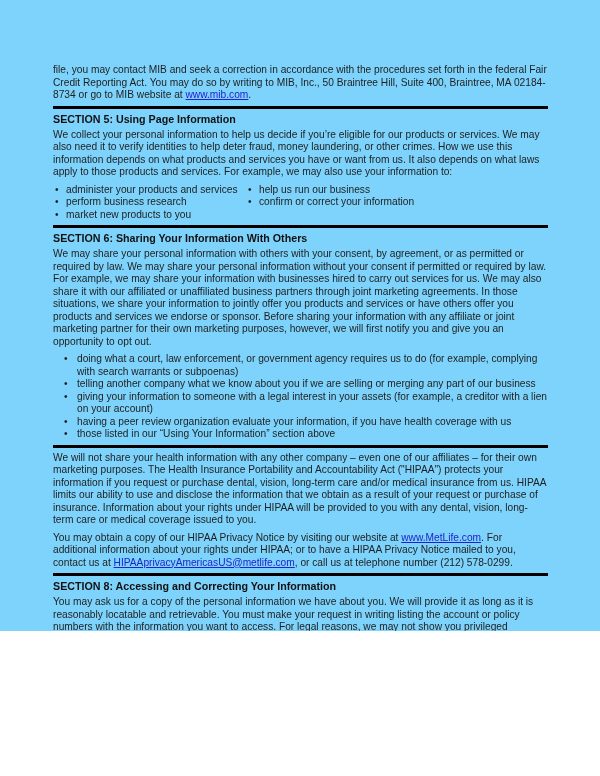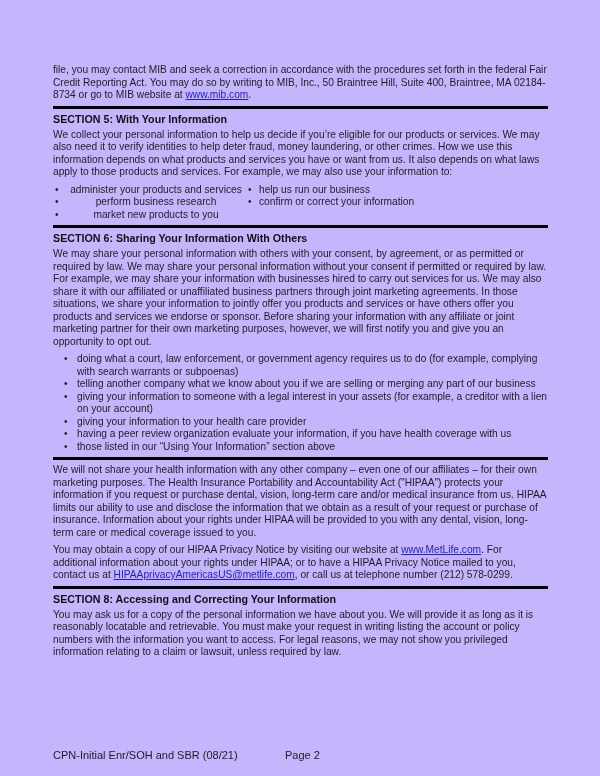--- a/index.html
+++ b/index.html
@@ -1,21 +1,21 @@
 <!DOCTYPE html>
 <html><head>
 <meta charset="utf-8">
 <style>
   html, body { margin: 0; padding: 0; background: #ffffff; }
   body { width: 600px; height: 776px; }
   .page {
     position: relative;
     width: 600px;
-    height: 776px;
-    background: #c4b5fd;
+    height: 631px;
+    background: #7dd3fc;
     box-sizing: border-box;
     padding: 64px 52px 0 53px;
     font-family: "Liberation Sans", sans-serif;
     font-size: 10.2px;
     line-height: 12.5px;
     color: #1e1e1e;
     overflow: hidden;
   }
   p { margin: 0 0 5px 0; }
   p.tight { margin-bottom: 3px; }
@@ -29,21 +29,21 @@
   .rule {
     height: 3px;
     background: #000000;
     margin: 4px 0 4px 0;
   }
   ul { list-style: none; margin: 0 0 3px 0; padding: 0; }
   li { position: relative; padding-left: 13px; }
   li::before { content: "\2022"; position: absolute; left: 2px; }
   .cols { display: flex; margin-bottom: 3px; }
   .cols ul { margin-bottom: 0; }
-  .cols ul.left-col { width: 193px; flex: 0 0 193px; text-align: center; }
+  .cols ul.left-col { width: 193px; flex: 0 0 193px; }
   .cols ul.right-col { flex: 1; }
   ul.sub li { padding-left: 24px; }
   ul.sub li::before { left: 11px; }
   a.link { color: #2222cc; text-decoration: underline; cursor: pointer; }
   .footer {
     position: absolute;
     top: 749px;
     left: 53px;
     right: 52px;
     font-size: 11px;
@@ -53,42 +53,41 @@
   .footer .pagenum { position: absolute; left: 232px; top: 0; }
 </style>
 </head>
 <body>
 
 <div class="page">
 
   <p class="tight"><span>file, you may contact MIB and seek a correction in accordance with the procedures set forth in the federal Fair Credit Reporting Act. You may do so by writing to MIB, Inc., 50 Braintree Hill, Suite 400, Braintree, MA 02184-8734 or go to MIB website at </span><a class="link">www.mib.com</a><span>.</span></p>
 
   <div class="rule"></div>
-  <h2>SECTION 5: With Your Information</h2>
+  <h2>SECTION 5: Using Page Information</h2>
   <p>We collect your personal information to help us decide if you’re eligible for our products or services. We may also need it to verify identities to help deter fraud, money laundering, or other crimes. How we use this information depends on what products and services you have or want from us. It also depends on what laws apply to those products and services. For example, we may also use your information to:</p>
   <div class="cols">
     <ul class="left-col">
       <li>administer your products and services</li>
       <li>perform business research</li>
       <li>market new products to you</li>
     </ul>
     <ul class="right-col">
       <li>help us run our business</li>
       <li>confirm or correct your information</li>
     </ul>
   </div>
 
   <div class="rule"></div>
   <h2>SECTION 6: Sharing Your Information With Others</h2>
   <p>We may share your personal information with others with your consent, by agreement, or as permitted or required by law. We may share your personal information without your consent if permitted or required by law. For example, we may share your information with businesses hired to carry out services for us. We may also share it with our affiliated or unaffiliated business partners through joint marketing agreements. In those situations, we share your information to jointly offer you products and services or have others offer you products and services we endorse or sponsor. Before sharing your information with any affiliate or joint marketing partner for their own marketing purposes, however, we will first notify you and give you an opportunity to opt out.</p>
   <ul class="sub">
     <li>doing what a court, law enforcement, or government agency requires us to do (for example, complying with search warrants or subpoenas)</li>
     <li>telling another company what we know about you if we are selling or merging any part of our business</li>
     <li>giving your information to someone with a legal interest in your assets (for example, a creditor with a lien on your account)</li>
-    <li>giving your information to your health care provider</li>
     <li>having a peer review organization evaluate your information, if you have health coverage with us</li>
     <li>those listed in our “Using Your Information” section above</li>
   </ul>
 
   <div class="rule"></div>
   <p>We will not share your health information with any other company – even one of our affiliates – for their own marketing purposes. The Health Insurance Portability and Accountability Act ("HIPAA") protects your information if you request or purchase dental, vision, long-term care and/or medical insurance from us. HIPAA limits our ability to use and disclose the information that we obtain as a result of your request or purchase of insurance. Information about your rights under HIPAA will be provided to you with any dental, vision, long-term care or medical coverage issued to you.</p>
   <p class="tight"><span>You may obtain a copy of our HIPAA Privacy Notice by visiting our website at </span><a class="link">www.MetLife.com</a><span>. For additional information about your rights under HIPAA; or to have a HIPAA Privacy Notice mailed to you, contact us at </span><a class="link">HIPAAprivacyAmericasUS@metlife.com</a><span>, or call us at telephone number (212) 578-0299.</span></p>
 
   <div class="rule"></div>
   <h2>SECTION 8: Accessing and Correcting Your Information</h2>

